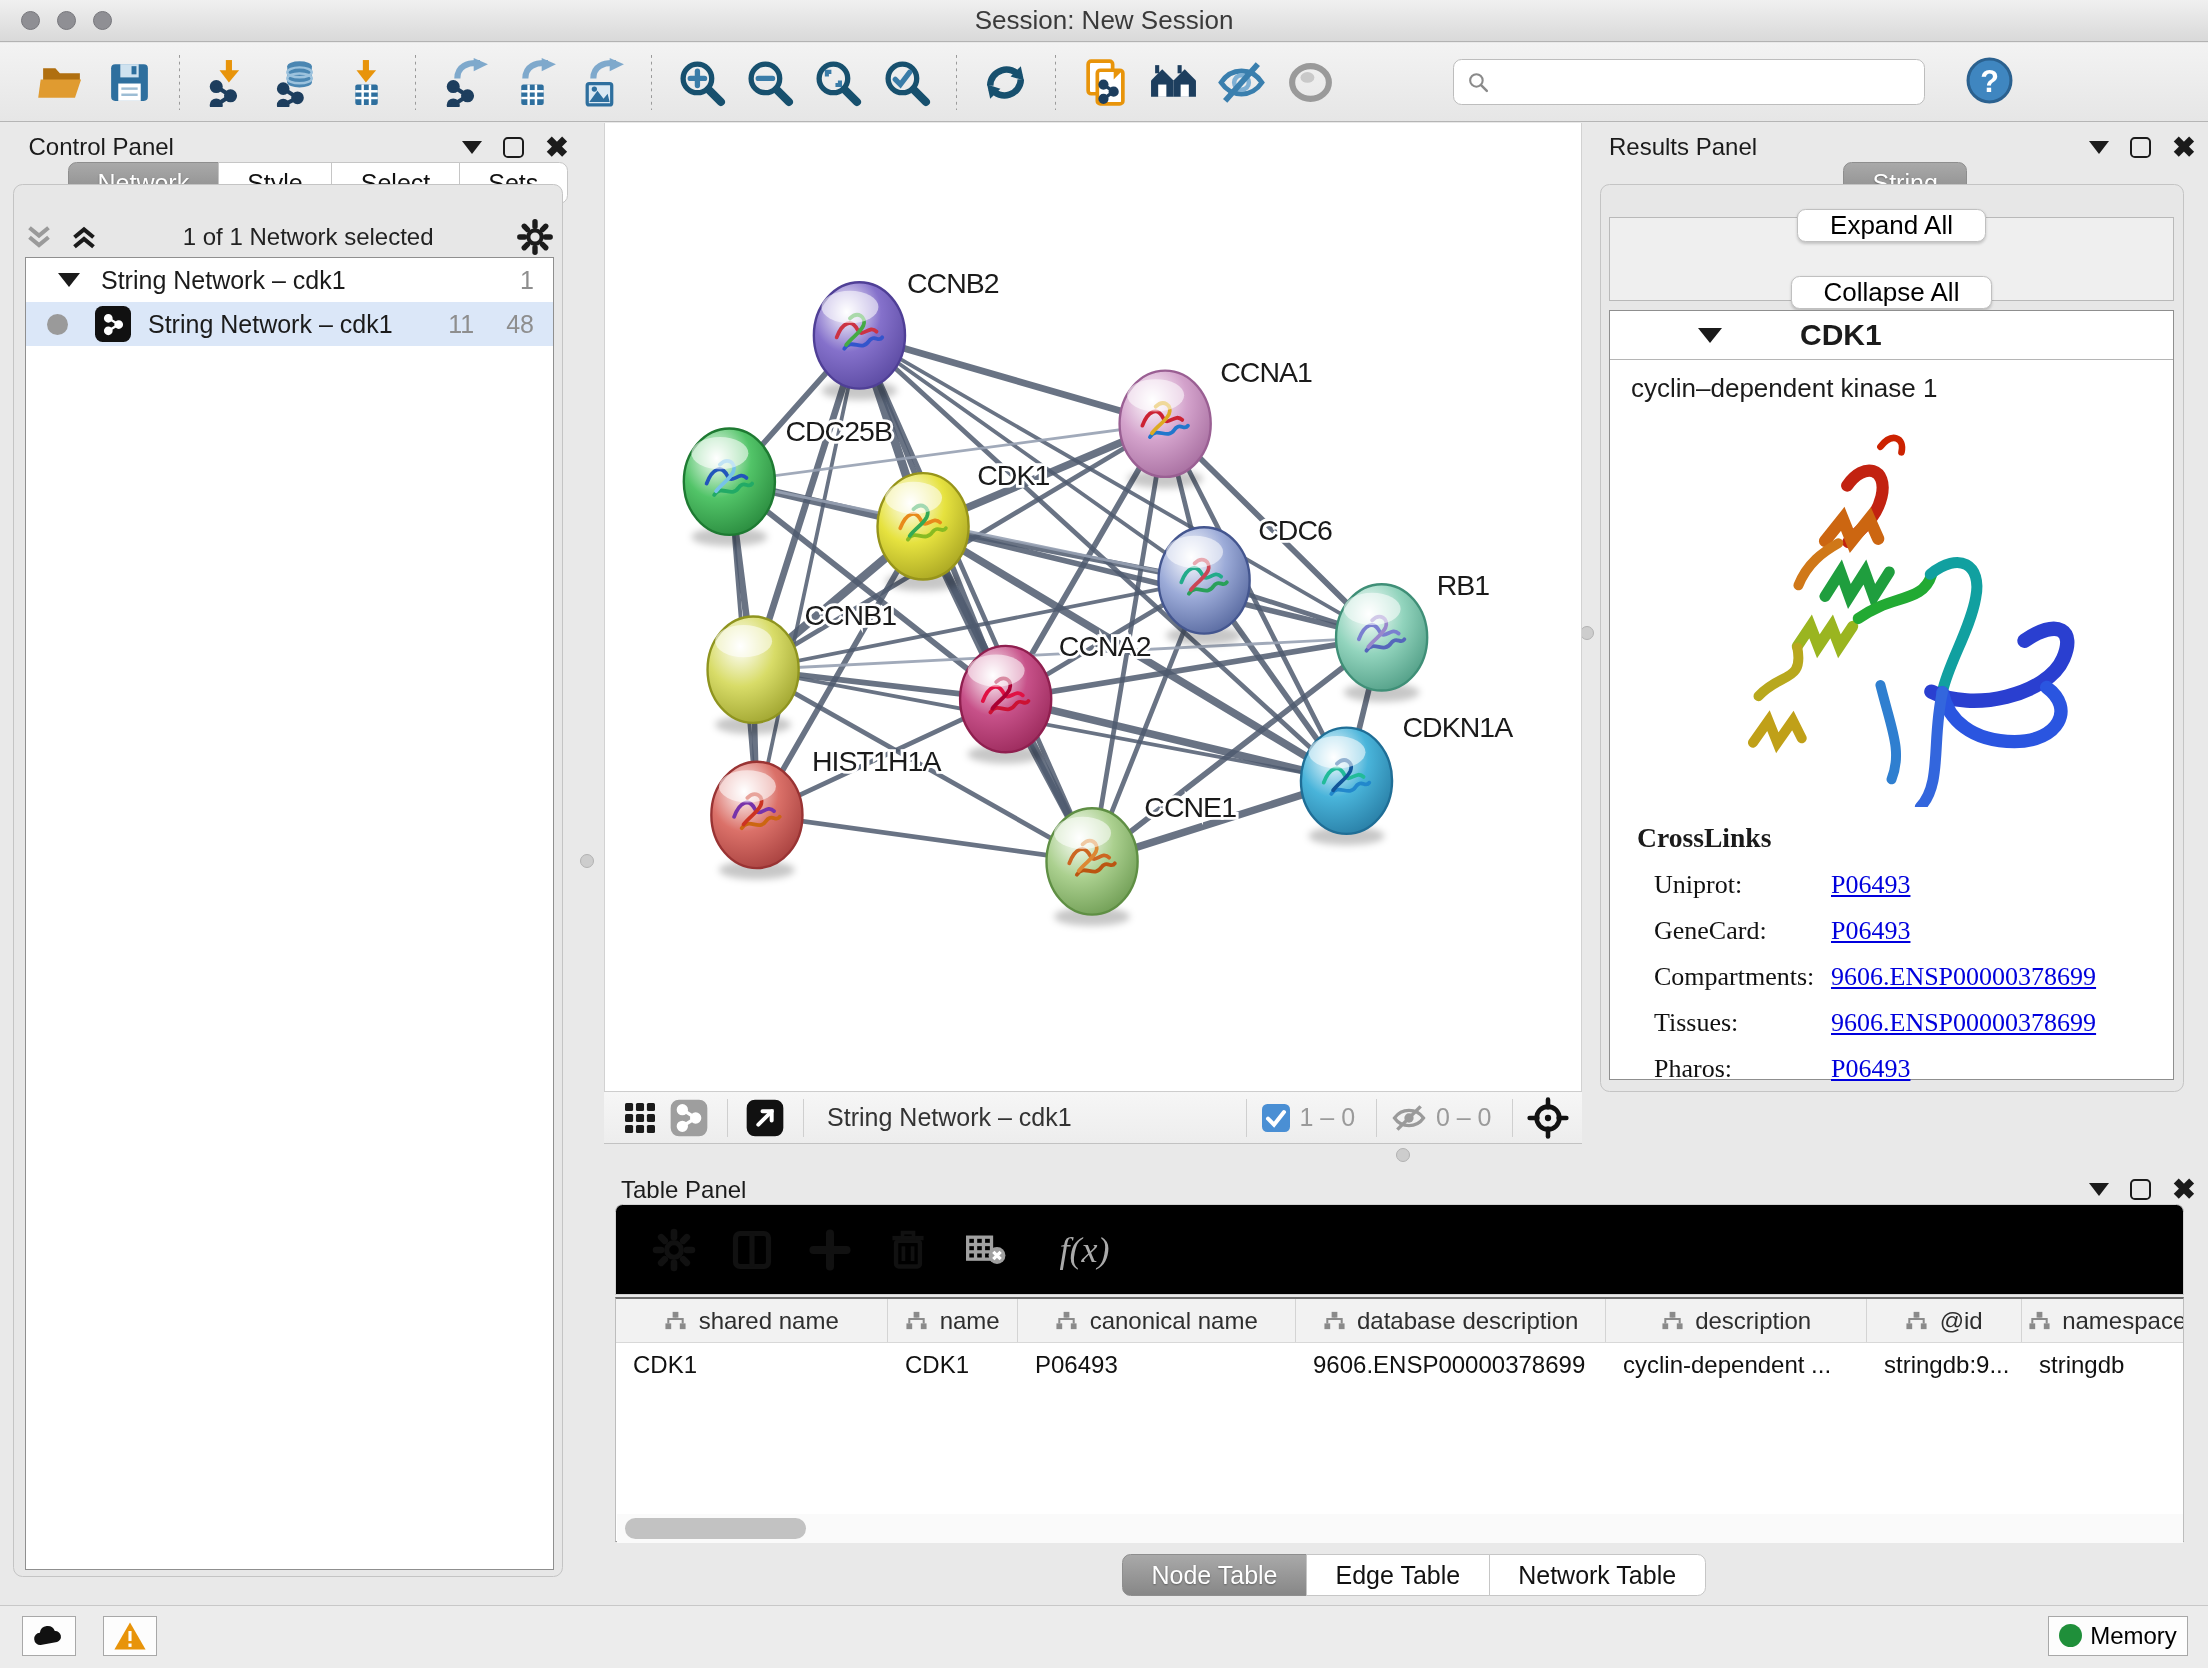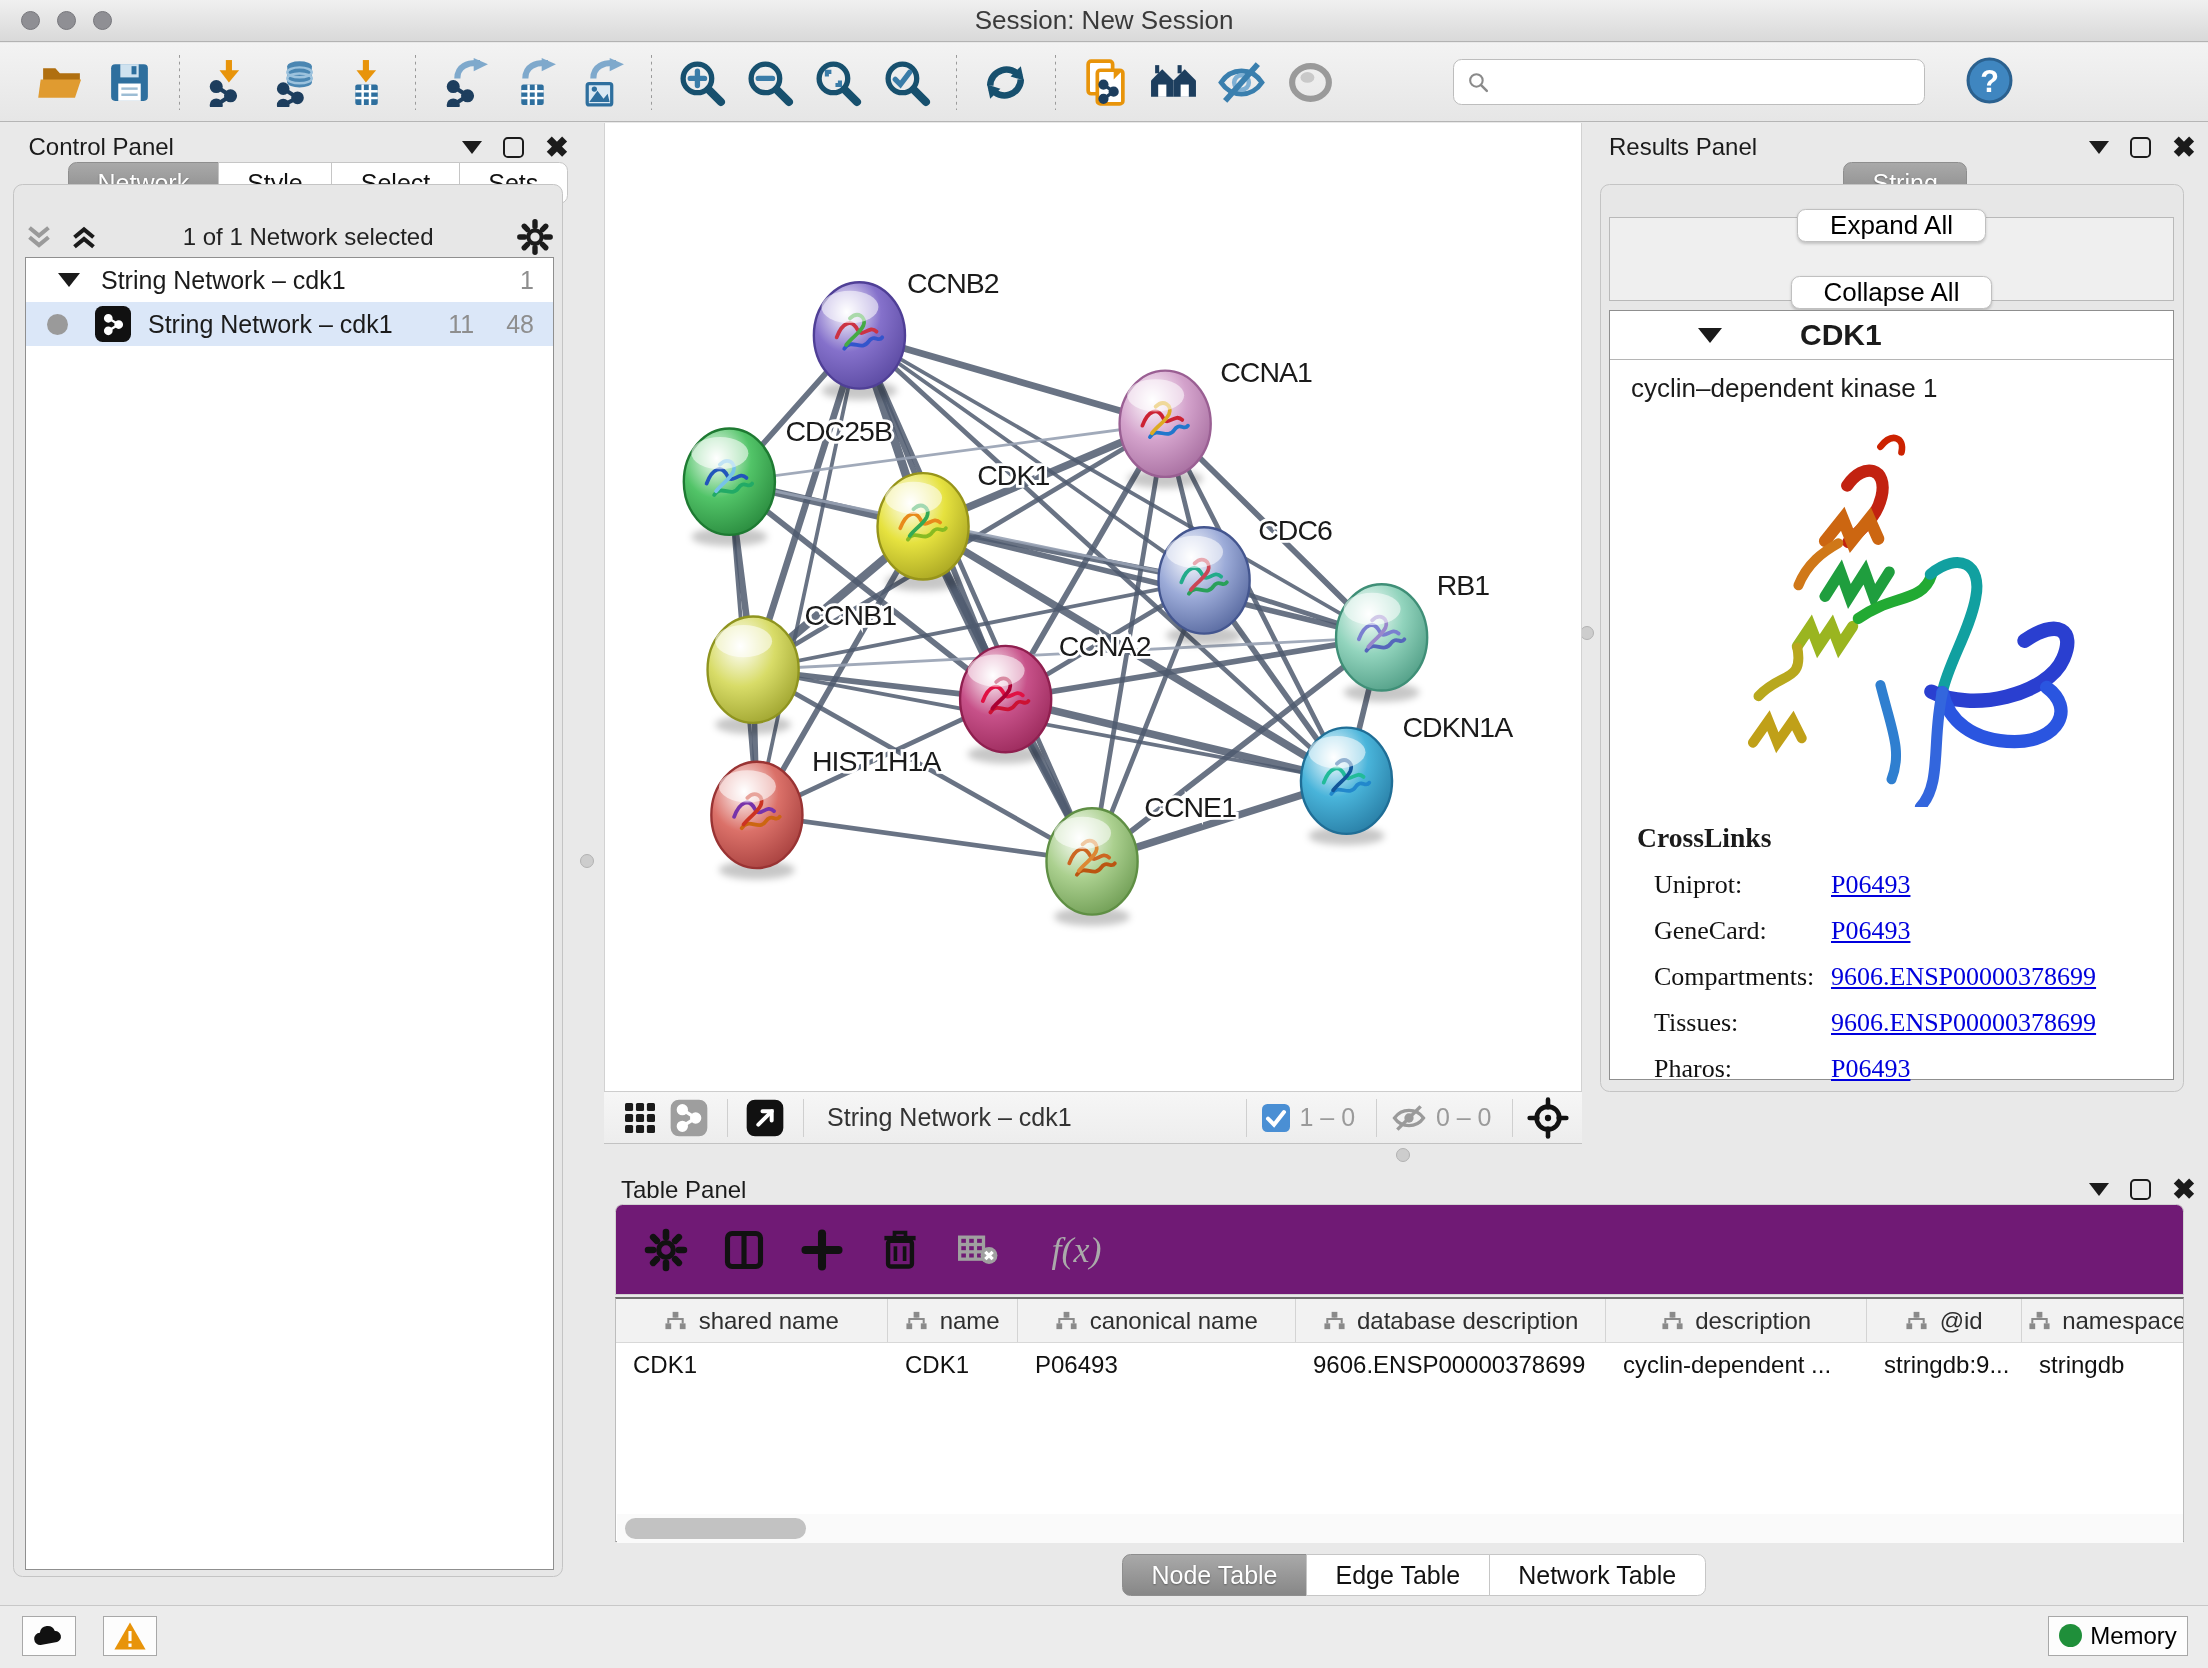--- a/index.html
+++ b/index.html
@@ -96,22 +96,22 @@
   #rp-desc { font-size:26px; padding:13.3px 0 0 21px; }
   #rp-structure { display:block; margin:3.8px auto 0 auto; }
   #rp-crosslinks { font-family:"Liberation Serif", serif; padding:15px 16px 0 27px; }
   #rp-cl-title { font-size:27.6px; font-weight:bold; }
   .cl-row { display:flex; font-size:26px; margin-top:16px; }
   .cl-label { width:177px; margin-left:17px; color:#111; }
   .cl-link { color:#0000dd; text-decoration:underline; }
 
   
   #tp-toolbar { position:absolute; left:615px; top:1204px; width:1569px; height:91px;
-    background:#701a75; border:1px solid #d2d2d2; border-radius:7.6px 7.6px 0 0;
-    display:flex; align-items:center; padding-left:23px; gap:25px; }
+    background:#000000; border:1px solid #d2d2d2; border-radius:7.6px 7.6px 0 0;
+    display:flex; align-items:center; padding-left:31px; gap:25px; }
   .tp-ib { border:none; background:transparent; width:53px; height:53px; display:flex;
     align-items:center; justify-content:center; cursor:pointer; }
   #tp-table { position:absolute; left:615px; top:1297px; width:1569px; height:245px;
     background:#fff; border-top:2.9px solid #6e6e6e; border-left:1px solid #bdbdbd;
     border-right:1px solid #bdbdbd; border-bottom:1.9px solid #9a9a9a; overflow:hidden;text-align:right; }
   #tp-headrow { display:flex; height:44px; background:#f2f2f2; border-bottom:1px solid #d8d8d8; }
   .th { display:flex; align-items:center; justify-content:center; gap:11.4px; font-size:24px;
     color:#2e2e2e; border-right:1px solid #d4d4d4; overflow:hidden; white-space:nowrap;
     flex:none; }
   #tp-datarow { display:flex; height:44px; background:#fff; }

